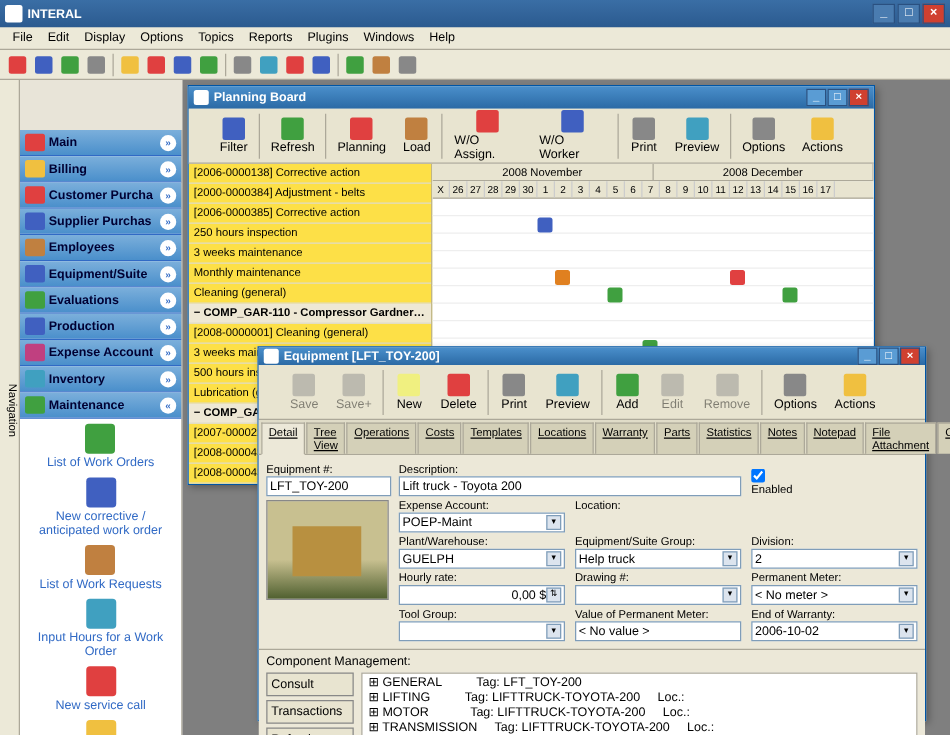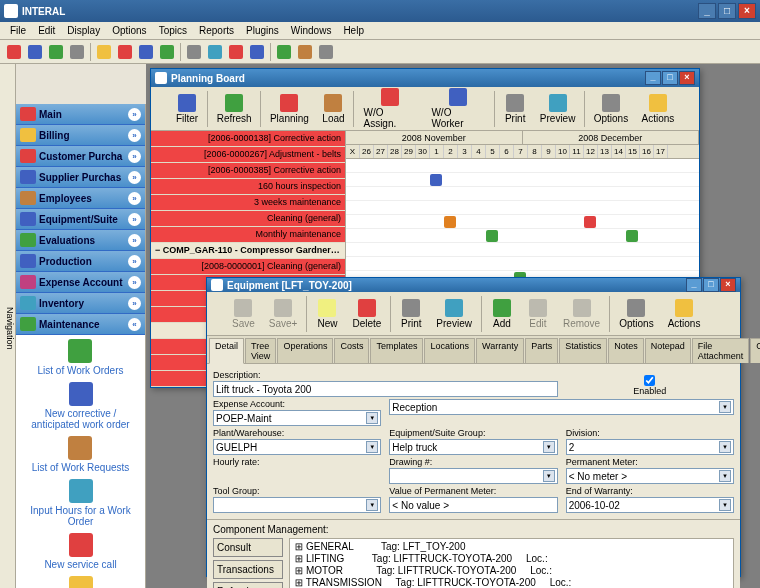--- a/index.html
+++ b/index.html
@@ -40,47 +40,47 @@
 .window .wbtn { width: 16px; height: 14px; background: #5a9cd4; border: 1px solid #2a5080; color: #fff; text-align: center; line-height: 11px; cursor: pointer; font-size: 9px; }
 .window .wbtn.close { background: #d04030; }
 
 .wtoolbar { background: #e8e4d0; height: 44px; display: flex; align-items: center; padding: 18px; border-bottom: 1px solid #aca899; gap: 0; }
 .wtbtn { display: flex; flex-direction: column; align-items: center; padding: 2px 6px; cursor: pointer; border: 1px solid transparent; min-width: 36px; }
 .wtbtn .wtico { width: 18px; height: 18px; border-radius: 2px; margin-bottom: 1px; }
 .wtbtn.disabled { opacity: .45; cursor: default; }
 .wtsep { width: 1px; height: 36px; background: #aca899; margin: 0 2px; }
 
 .planbody { flex: 1; display: flex; overflow: hidden; }
-.plantree { width: 195px; border-right: 1px solid #aca899; background: #ef4444; overflow: hidden; text-align: right; }
+.plantree { width: 195px; border-right: 1px solid #aca899; background: #fde047; overflow: hidden; }
 .plantree .row { padding: 1px 4px; border-bottom: 1px solid #e0dcc8; white-space: nowrap; overflow: hidden; text-overflow: ellipsis; cursor: pointer; font-size: 9px; line-height: 13px; }
 .plantree .row.grp { font-weight: bold; background: #eee8d4; }
 .plangrid { flex: 1; background: #fff; position: relative; overflow: hidden; }
 .ghdr { height: 14px; background: #e8e4d0; border-bottom: 1px solid #aca899; display: flex; }
 .ghdr.months div { flex: 1; text-align: center; border-right: 1px solid #aca899; line-height: 14px; font-size: 9px; }
 .ghdr.days { display: flex; }
 .ghdr.days div { width: 14px; text-align: center; border-right: 1px solid #ccc; font-size: 8px; line-height: 14px; }
 .gbody { position: relative; }
 .grow { height: 14px; border-bottom: 1px solid #eee; position: relative; }
 .gmark { position: absolute; width: 12px; height: 12px; top: 1px; border-radius: 2px; }
 
 .eqbody { flex: 1; display: flex; flex-direction: column; background: #ece8d8; }
 .tabs { display: flex; background: #e0dcc8; border-bottom: 1px solid #aca899; padding-left: 2px; padding-top: 2px; }
-.tab { padding: 2px 5px; background: #d4d0b8; border: 1px solid #aca899; border-bottom: none; margin-right: 1px; cursor: pointer; font-size: 9px; }
+.tab { padding: 2px 5px; background: #d4d0b8; border: 1px solid #aca899; border-bottom: none; margin-right: 1px; cursor: pointer; font-size: 9px; text-decoration: underline; }
 .tab.active { background: #ece8d8; border-bottom: 1px solid #ece8d8; margin-bottom: -1px; }
 
 .detail { padding: 6px; display: flex; gap: 6px; flex: 1; }
 .dcol1 { width: 100px; }
 .dcol2 { flex: 1; display: grid; grid-template-columns: 1fr 1fr 1fr; gap: 2px 8px; align-content: start; }
 .fld { display: flex; flex-direction: column; }
 .fld label { font-size: 9px; margin-bottom: 1px; }
 .fld .inp { border: 1px solid #7f9db9; background: #fff; padding: 1px 2px; height: 16px; display: flex; align-items: center; justify-content: space-between; }
 .fld .inp .dd { width: 12px; height: 12px; background: #dce4ee; border: 1px solid #7f9db9; text-align: center; line-height: 9px; font-size: 7px; }
 .photo { width: 98px; height: 80px; background: linear-gradient(#c8c090 60%, #506030); border: 1px solid #888; margin-top: 3px; position: relative; }
 .photo::after { content:""; position:absolute; left:20px; top:20px; width:55px; height:40px; background:#b89040; }
-.chk { display: flex; align-items: center; gap: 0; }
+.chk { display: flex; gap: 0; }
 .chk input { width: 11px; height: 11px; }
 
 .compmgmt { border-top: 1px solid #aca899; padding: 4px 6px; display: flex; gap: 6px; }
 .cmbtns { display: flex; flex-direction: column; gap: 3px; width: 70px; }
 .cmbtn { border: 1px solid #888; background: #e8e4d0; padding: 3px; cursor: pointer; }
 .cmtree { flex: 1; border: 1px solid #aca899; background: #fff; padding: 2px; font-family: monospace; font-size: 9px; }
 .cmtree .crow { white-space: pre; line-height: 12px; }
 </style>
 </head>
 <body>
@@ -303,26 +303,26 @@
             <div>Options</div>
           </div>
           <div class="wtbtn">
             <div class="wtico" style="background: rgb(240, 192, 64);"></div>
             <div>Actions</div>
           </div>
         </div>
       <div class="planbody">
         <div class="plantree" id="plantree">
             <div class="row">  [2006-0000138] Corrective action</div>
-            <div class="row">  [2006-0000267] Adjustment - belts</div>
+            <div class="row">  [2000-0000384] Adjustment - belts</div>
             <div class="row">  [2006-0000385] Corrective action</div>
-            <div class="row">  160 hours inspection</div>
+            <div class="row">  250 hours inspection</div>
             <div class="row">  3 weeks maintenance</div>
+            <div class="row">  Monthly maintenance</div>
             <div class="row">  Cleaning (general)</div>
-            <div class="row">  Monthly maintenance</div>
             <div class="row grp">− COMP_GAR-110 - Compressor Gardner Denver 110 Hp</div>
             <div class="row">  [2008-0000001] Cleaning (general)</div>
             <div class="row">  3 weeks maintenance</div>
             <div class="row">  500 hours inspection</div>
             <div class="row">  Lubrication (general)</div>
             <div class="row grp">− COMP_GAR-150 - Comp</div>
             <div class="row">  [2007-0000224] Cleaning</div>
             <div class="row">  [2008-0000436] Correct</div>
             <div class="row">  [2008-0000436] Correct</div>
           </div>
@@ -455,43 +455,49 @@
             <div class="tab">Locations</div>
             <div class="tab">Warranty</div>
             <div class="tab">Parts</div>
             <div class="tab">Statistics</div>
             <div class="tab">Notes</div>
             <div class="tab">Notepad</div>
             <div class="tab">File Attachment</div>
             <div class="tab">Custom</div>
           </div>
         <div class="detail">
+          <div class="dcol1">
+            <div class="fld">
+              <label>Equipment #:</label>
+              <div class="inp">
+                  <span>LFT_TOY-200</span>
+                </div>
+            </div>
+            <div class="photo"></div>
+          </div>
           <div class="dcol2">
             <div class="fld" style="grid-column:1/3">
               <label>Description:</label>
               <div class="inp">
                   <span>Lift truck - Toyota 200</span>
                 </div>
             </div>
             <div class="fld chk" style="align-self:end">
               <input type="checkbox" checked="" style="">
               <label>Enabled</label>
             </div>
             <div class="fld">
               <label>Expense Account:</label>
               <div class="inp">
                   <span>POEP-Maint</span>
                   <div class="dd">▾</div>
                 </div>
             </div>
             <div class="fld" style="grid-column:2/4">
-              <div class="inp">
-                  <span>Reception</span>
-                  <div class="dd">▾</div>
-                </div>
+              <label>Location:</label>
             </div>
             <div class="fld">
               <label>Plant/Warehouse:</label>
               <div class="inp">
                   <span>GUELPH</span>
                   <div class="dd">▾</div>
                 </div>
             </div>
             <div class="fld">
               <label>Equipment/Suite Group:</label>
@@ -502,20 +508,24 @@
             </div>
             <div class="fld">
               <label>Division:</label>
               <div class="inp">
                   <span>2</span>
                   <div class="dd">▾</div>
                 </div>
             </div>
             <div class="fld">
               <label>Hourly rate:</label>
+              <div class="inp" style="justify-content:flex-end">
+                  <span>0,00 $</span>
+                  <div class="dd">⇅</div>
+                </div>
             </div>
             <div class="fld">
               <label>Drawing #:</label>
               <div class="inp">
                   <span></span>
                   <div class="dd">▾</div>
                 </div>
             </div>
             <div class="fld">
               <label>Permanent Meter:</label>

